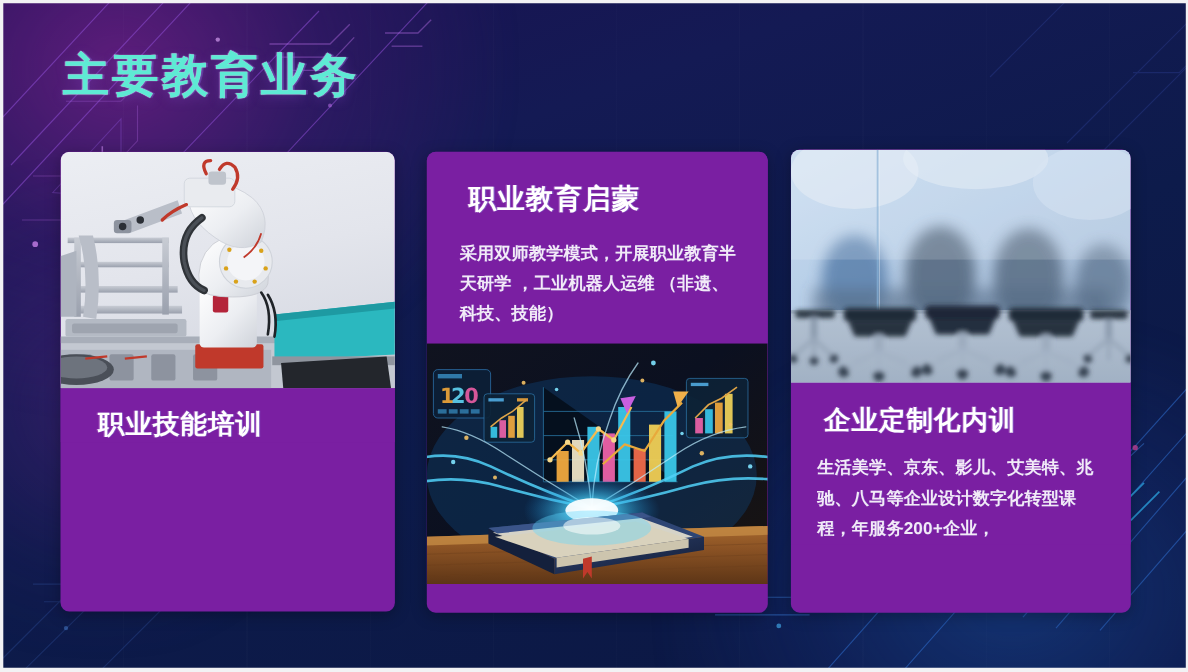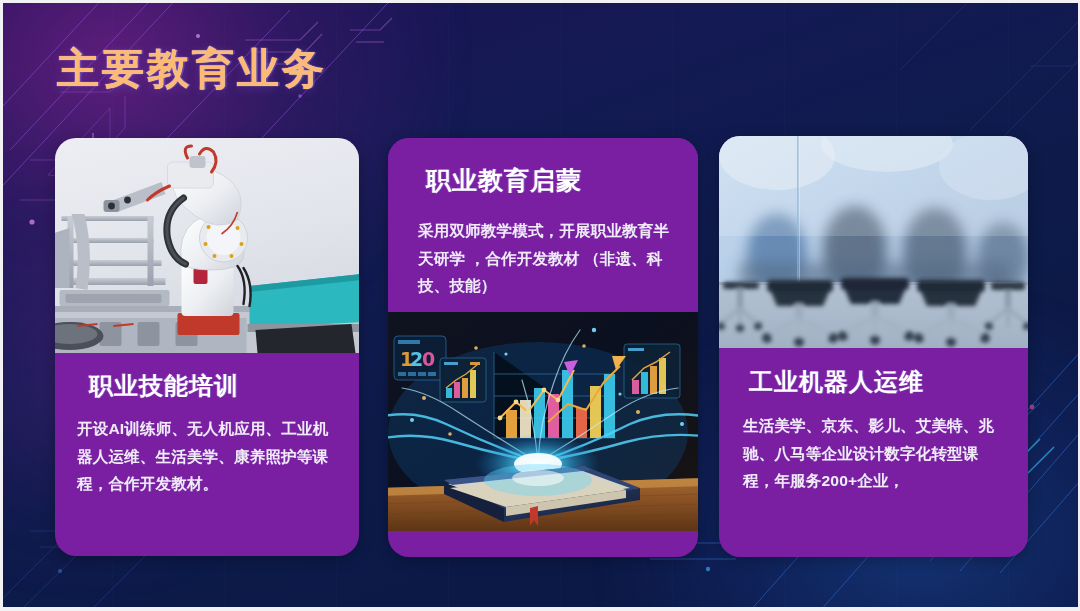--- a/index.html
+++ b/index.html
@@ -87,36 +87,36 @@
   .deco-br{ right:0; bottom:0; width:470px; height:300px; }
   .deco-bl{ left:0; bottom:0; width:360px; height:190px; }
   .deco-tr{ right:0; top:0; width:300px; height:180px; }
 
   
   .title{
     position:absolute;
     left:57px; top:44px;
     font-size:42px;
     font-weight:700;
-    color:#fdba74;
+    color:#5eead4;
     letter-spacing:3px;
     line-height:1.2;
     text-shadow:
       0 0 1px rgba(255,255,255,0.9),
       2px 0 0 rgba(120,90,200,0.45),
       -1px 0 0 rgba(180,120,220,0.30),
       0 2px 10px rgba(120,70,190,0.45);
     z-index:20;
     white-space:nowrap;
   }
 
   
   .card{
     position:absolute;
-    border-radius:21px;
+    border-radius:8px;
     overflow:hidden;
     background:#7a1fa2;
     z-index:15;
     box-shadow:0 3px 14px rgba(0,0,0,0.28);
   }
   .card-1{ left:55px;  top:138px; width:304px; height:418px; }
   .card-2{ left:388px; top:138px; width:310px; height:419px; }
   .card-3{ left:719px; top:136px; width:309px; height:421px; }
 
   .card-photo{ position:relative; width:100%; overflow:hidden; }
@@ -365,29 +365,28 @@
         <g fill="none" stroke="#1f2328" stroke-width="2.4" stroke-linecap="round">
           <path d="M186 128 Q196 142 192 166"></path>
           <path d="M192 130 Q202 146 198 168"></path>
         </g>
         <path d="M170 96 Q182 88 186 74" fill="none" stroke="#c0392b" stroke-width="1.6"></path>
       </svg>
     </div>
 
     <div class="card-body">
       <div class="card-title">职业技能培训</div>
-      <div class="card-text">开设AI训练师、无人机应用、工业机器人运维、生活美学、康养照护等课程，合作开发教材。</div>
     </div>
   </div>
 
   <div class="card card-2">
 
     <div class="card-body">
       <div class="card-title">职业教育启蒙</div>
-      <div class="card-text">采用双师教学模式，开展职业教育半天研学 ，合作开发教材 （非遗、科技、技能）</div>
+      <div class="card-text">采用双师教学模式，开展职业教育半天研学 ，工业机器人运维 （非遗、科技、技能）</div>
     </div>
 
     <div class="card-photo">
       <svg class="photo-svg" viewBox="0 0 310 219" preserveAspectRatio="xMidYMid slice">
         <defs>
           <linearGradient id="darkBg" x1="0" y1="0" x2="1" y2="1">
             <stop offset="0%" stop-color="#10131f"></stop>
             <stop offset="45%" stop-color="#0b1020"></stop>
             <stop offset="100%" stop-color="#1a1410"></stop>
           </linearGradient>
@@ -654,18 +653,18 @@
               <circle cx="308" cy="190" r="4" fill="#3a3f47"></circle>
           </g>
         </g>
 
         <rect width="309" height="212" fill="#2f6ab0" opacity="0.13"></rect>
         <rect width="309" height="100" fill="#ffffff" opacity="0.16"></rect>
       </svg>
     </div>
 
     <div class="card-body">
-      <div class="card-title">工业机器人运维</div>
+      <div class="card-title">企业定制化内训</div>
       <div class="card-text">生活美学、京东、影儿、艾美特、兆驰、八马等企业设计数字化转型课程，年服务200+企业，</div>
     </div>
   </div>
 
 </div>
 
 </body></html>

